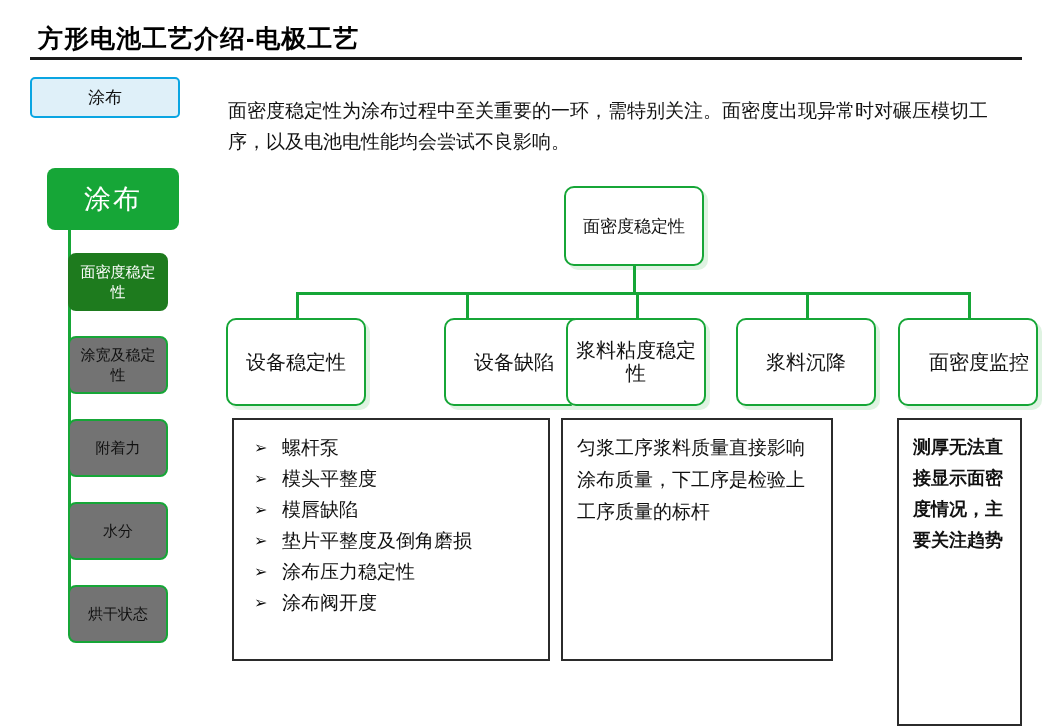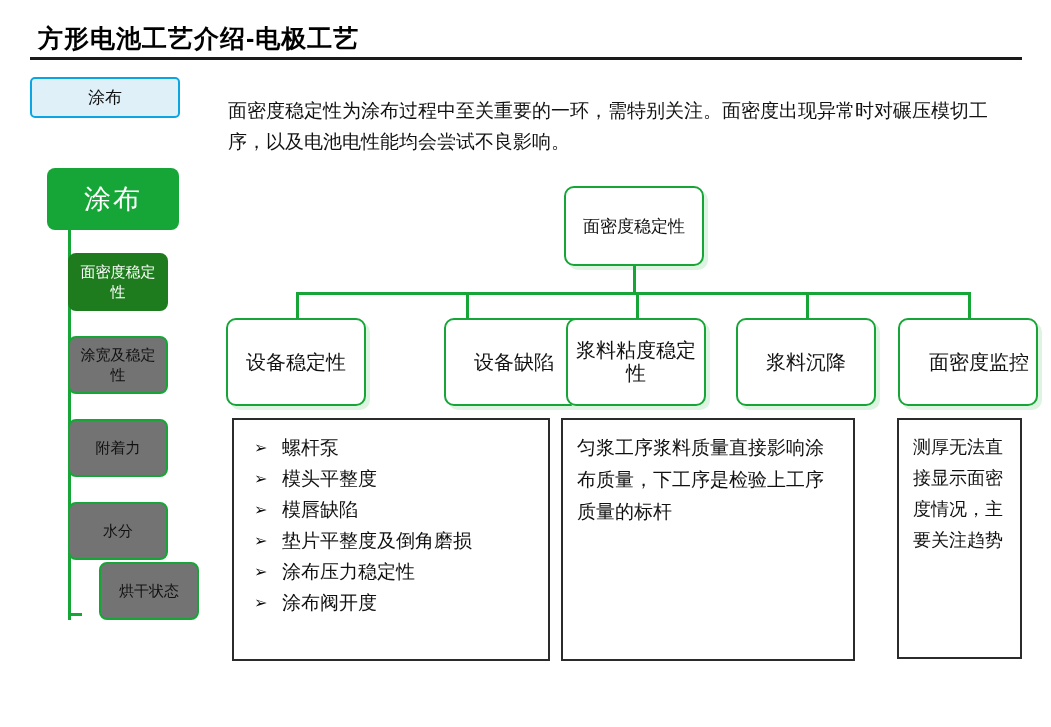--- a/index.html
+++ b/index.html
@@ -202,30 +202,31 @@
   #panel-bullets li .arrow-icon {
     position: absolute;
     left: 6px;
     top: 0;
     font-size: 16px;
     color: #111;
   }
   #panel-mid {
     left: 561px;
     top: 418px;
-    width: 294px;
+    width: 272px;
     height: 243px;
   }
   #panel-right {
     left: 897px;
     top: 418px;
     width: 125px;
-    height: 241px;
+    height: 308px;
     font-size: 18px;
     line-height: 31px;
+    font-weight: bold;
   }
   .panel-text { white-space: pre-line; }
 </style>
 </head>
 <body>
 
 <div id="slide-title">方形电池工艺介绍-电极工艺</div>
 <div id="title-rule"></div>
 
 <div id="breadcrumb-chip">
@@ -244,21 +245,21 @@
   <div class="tree-connector" style="top:196px;"></div>
   <div class="tree-item" style="top:168px;">涂宽及稳定性</div>
 
   <div class="tree-connector" style="top:279px;"></div>
   <div class="tree-item" style="top:251px;">附着力</div>
 
   <div class="tree-connector" style="top:362px;"></div>
   <div class="tree-item" style="top:334px;">水分</div>
 
   <div class="tree-connector" style="top:445px;"></div>
-  <div class="tree-item" style="top:394px;margin-left:31px;">烘干状态</div>
+  <div class="tree-item" style="top:417px;">烘干状态</div>
 </div>
 
 <div id="flow">
   <div class="node node-top">面密度稳定性</div>
 
   <div class="line v-line" style="left:407px; top:80px; height:26px;"></div>
   <div class="line h-line" style="left:70px; top:106px; width:672px;"></div>
   <div class="line v-line" style="left:70px;  top:106px; height:26px;"></div>
   <div class="line v-line" style="left:240px; top:106px; height:26px;"></div>
   <div class="line v-line" style="left:410px; top:106px; height:26px;"></div>

